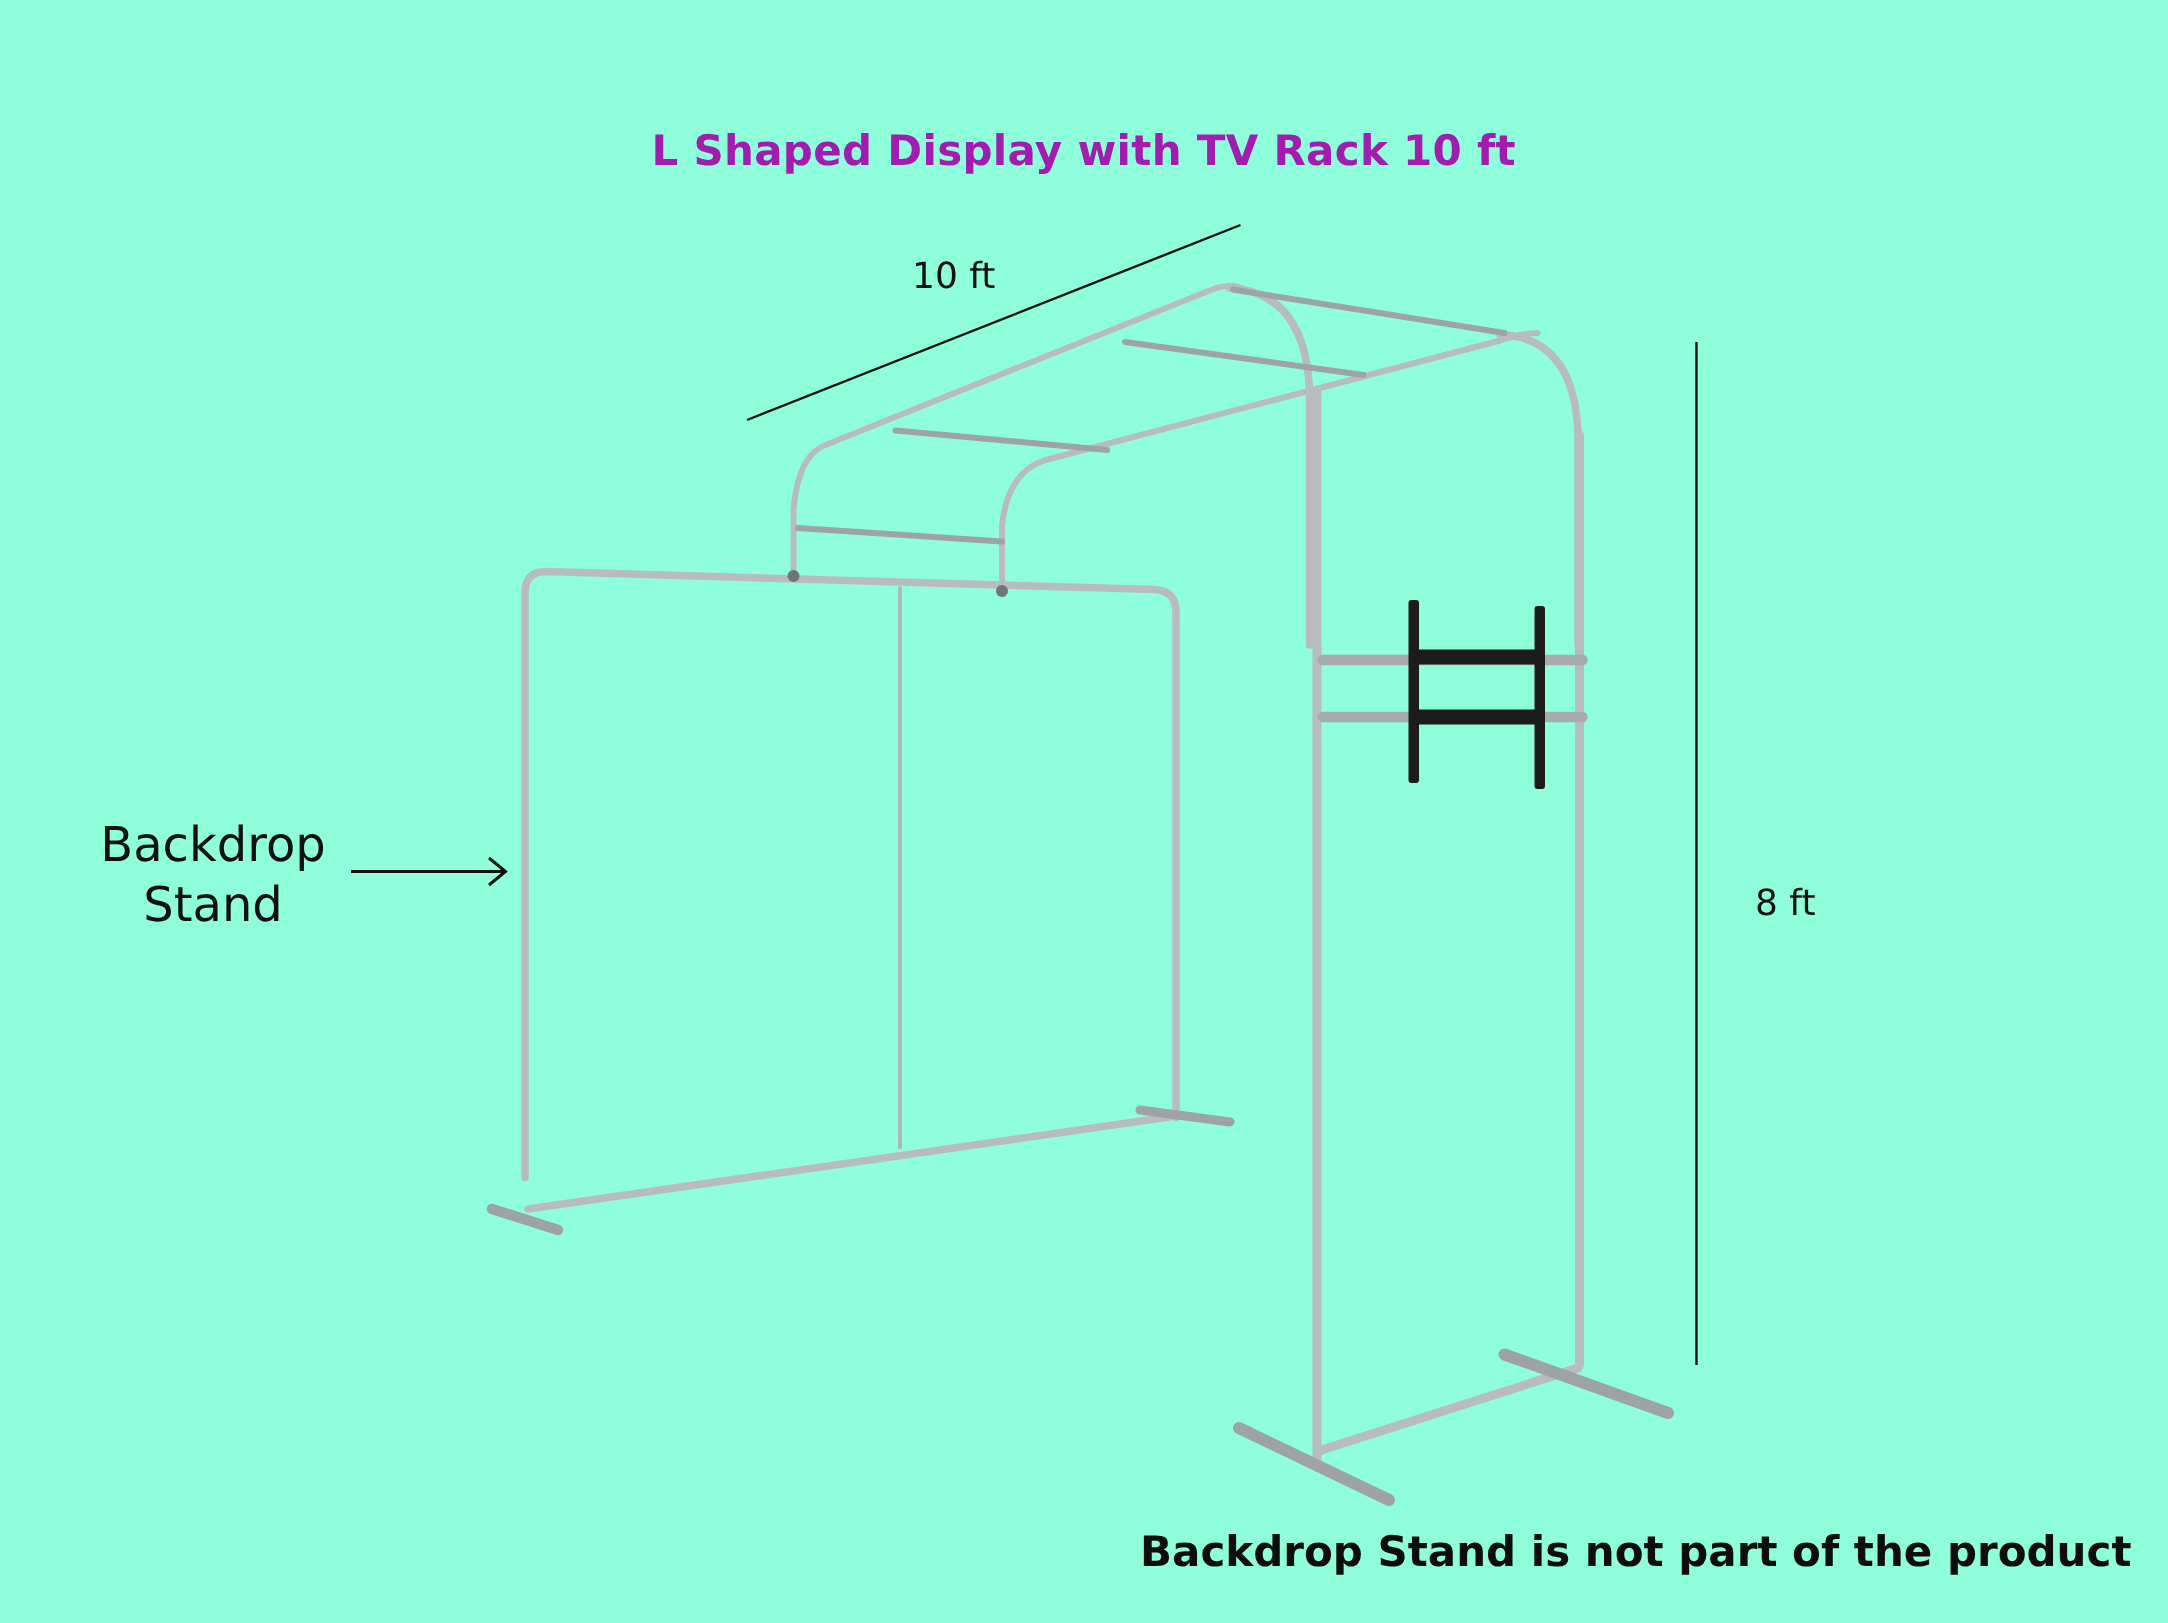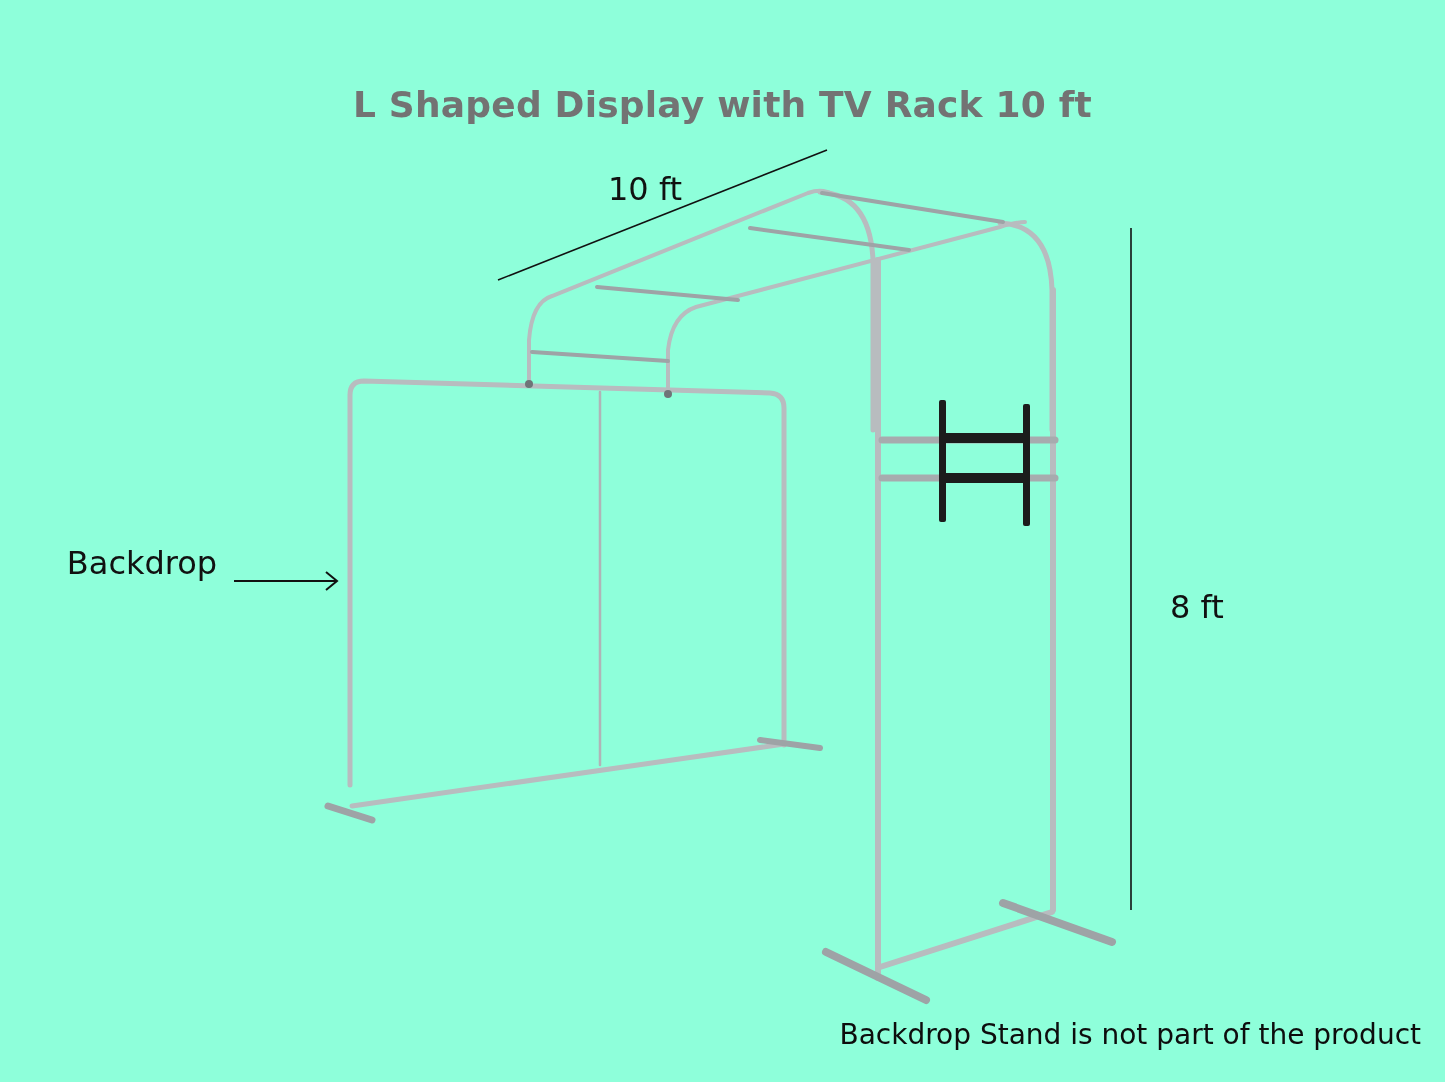--- a/index.html
+++ b/index.html
@@ -4,47 +4,48 @@
   <style>
     html, body { margin: 0; padding: 0; }
     body {
       width: 1445px; height: 1082px; overflow: hidden;
       background: #8effda;
       position: relative;
       font-family: "DejaVu Sans", sans-serif;
     }
     .title {
       position: absolute; left: 0; width: 1445px; top: 84px;
-      text-align: center; font-size: 36px; font-weight: bold;
-      color: #737373; letter-spacing: 0.2px;
+      text-align: center; font-size: 28px; font-weight: bold;
+      color: #a21caf; letter-spacing: 0.2px;
     }
     .label {
-      position: absolute; font-size: 32px; color: #111; font-weight: normal;
+      position: absolute; font-size: 24px; color: #111; font-weight: normal;
     }
     .dim-10 { left: 608px; top: 170px; }
     .dim-8 { left: 1170px; top: 560px; margin-top: 28px; }
     .backdrop-label {
       left: 52px; top: 543px; width: 180px; text-align: center; line-height: 40px; font-size: 32px;
     }
     .footer-note {
       position: absolute; right: 24px; top: 1018px;
-      font-size: 28px; font-weight: normal; color: #0d0d0d;
+      font-size: 28px; font-weight: bold; color: #0d0d0d;
     }
     svg.drawing { position: absolute; left: 0; top: 0; }
   </style>
 </head>
 <body>
 
 <div class="title">L Shaped Display with TV Rack 10 ft</div>
 
 <div class="label dim-10">10 ft</div>
 <div class="label dim-8">8 ft</div>
 
 <div class="label backdrop-label">
   <div>Backdrop</div>
+  <div>Stand</div>
 </div>
 
 <div class="footer-note">Backdrop Stand is not part of the product</div>
 
 <svg class="drawing" width="1445" height="1082" viewBox="0 0 1445 1082">
 
   <line x1="498" y1="280" x2="827" y2="150" stroke="#111" stroke-width="1.6"></line>
   <line x1="1131" y1="228" x2="1131" y2="910" stroke="#111" stroke-width="1.6"></line>
 
   <g>

